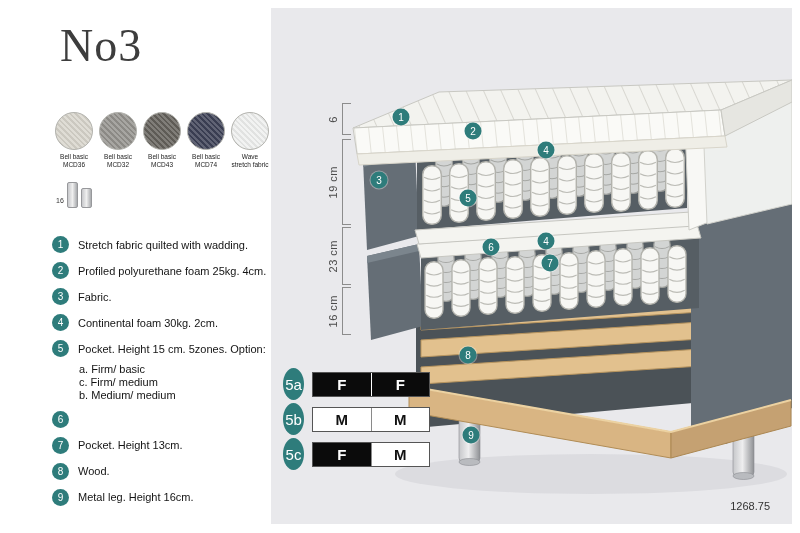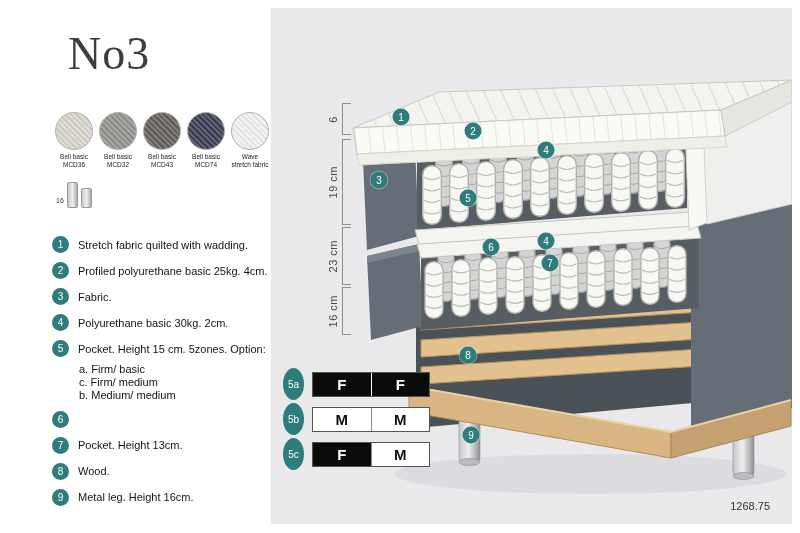--- a/index.html
+++ b/index.html
@@ -2,21 +2,21 @@
 <html><head>
 <meta charset="utf-8">
 <style>
   html,body{margin:0;padding:0}
   body{
     width:800px;height:533px;position:relative;background:#ffffff;
     font-family:"Liberation Sans",sans-serif;overflow:hidden;color:#1a1a1a;
   }
   
   .brand{position:absolute;left:52px;top:14px}
-  .title{font-family:"Liberation Serif",serif;font-size:46px;font-weight:400;color:#3d3d3d;margin:16px;line-height:1.05;letter-spacing:1px}
+  .title{font-family:"Liberation Serif",serif;font-size:46px;font-weight:400;color:#3d3d3d;margin:8px;line-height:1.05;letter-spacing:1px}
   .subtitle{font-family:"Liberation Serif",serif;font-size:20px;color:#4c4c4c;margin-top:9px;letter-spacing:.4px}
   .swatches{position:absolute;left:54px;top:112px;display:flex;gap:4px}
   .swatch{width:40px;text-align:center}
   .swatch-circle{width:36px;height:36px;border-radius:50%;border:1px solid #b3b3ae;margin:0 auto;
     background-image:repeating-linear-gradient(45deg,rgba(255,255,255,.18) 0 2px,rgba(0,0,0,.06) 2px 4px)}
   .swatch-label{font-size:6.5px;line-height:1.25;color:#222;margin-top:3px}
   .leg-row{position:absolute;left:56px;top:176px;display:flex;align-items:flex-end;gap:3px;height:32px}
   .leg-num{font-size:7px;color:#333;margin-bottom:4px}
   .cyl{width:9px;height:24px;background:linear-gradient(90deg,#c7c8cb,#efefef,#a9abae);border:1px solid #97989b;border-radius:2px}
   .cyl.small{height:18px}
@@ -31,21 +31,21 @@
   .bed-svg{position:absolute;left:0;top:0}
   .callout{position:absolute;width:17px;height:17px;border-radius:50%;background:#2e7c7b;color:#fff;
     font-size:10px;display:flex;align-items:center;justify-content:center;transform:translate(-50%,-50%);
     box-shadow:0 0 0 1px rgba(255,255,255,.35)}
   .dim{position:absolute;left:56px;display:flex;align-items:center;gap:3px}
   .dim-label{writing-mode:vertical-rl;transform:rotate(180deg);font-size:11px;color:#4a4a4a;letter-spacing:.5px}
   .dim-line{position:relative;width:8px;height:100%;border-left:1px solid #8c8c8c}
   .dim-line::before,.dim-line::after{content:'';position:absolute;left:0;width:8px;height:1px;background:#8c8c8c}
   .dim-line::before{top:0}.dim-line::after{bottom:0}
   .opt-row{position:absolute;left:12px;display:flex;align-items:center;gap:8px}
-  .opt-badge{width:21px;height:32px;border-radius:50%;background:#2e7c7b;color:#fff;font-size:10px;
+  .opt-badge{width:21px;height:32px;border-radius:50%;background:#2e7c7b;color:#fff;font-size:15px;
     display:flex;align-items:center;justify-content:center;flex:none}
   .opt-bar{display:flex;width:118px;height:25px;border:1px solid #555;background:#fff;box-sizing:border-box}
   .cell{flex:1;display:flex;align-items:center;justify-content:center;font-size:15px;font-weight:bold}
   .cell[data-variant="dark"]{background:#0b0b0b;color:#ffffff}
   .cell[data-variant="light"]{background:#ffffff;color:#111111}
   .cell + .cell{border-left:1px solid #8a8a8a}
   .cell[data-variant="dark"] + .cell[data-variant="dark"]{border-left:1px solid #ffffff}
   .version{position:absolute;right:22px;bottom:12px;font-size:11px;color:#333}
 </style>
 </head>
@@ -84,29 +84,29 @@
   <div class="cyl small"></div>
 </div>
 
 <div class="features">
   <div class="feature">
     <div class="fnum">1</div>
     <div class="ftext">Stretch fabric quilted with wadding.</div>
   </div>
   <div class="feature">
     <div class="fnum">2</div>
-    <div class="ftext">Profiled polyurethane basic 25kg. 4cm.</div>
+    <div class="ftext">Profiled polyurethane foam 25kg. 4cm.</div>
   </div>
   <div class="feature">
     <div class="fnum">3</div>
     <div class="ftext">Fabric.</div>
   </div>
   <div class="feature">
     <div class="fnum">4</div>
-    <div class="ftext">Polyurethane basic 30kg. 2cm.</div>
+    <div class="ftext">Continental foam 30kg. 2cm.</div>
   </div>
   <div class="feature">
     <div class="fnum">5</div>
     <div class="ftext">Pocket. Height 15 cm. 5zones. Option:</div>
   </div>
   <div class="fsub">
     <div>a. Firm/ basic</div>
     <div>c. Firm/ medium</div>
     <div>b. Medium/ medium</div>
   </div>

